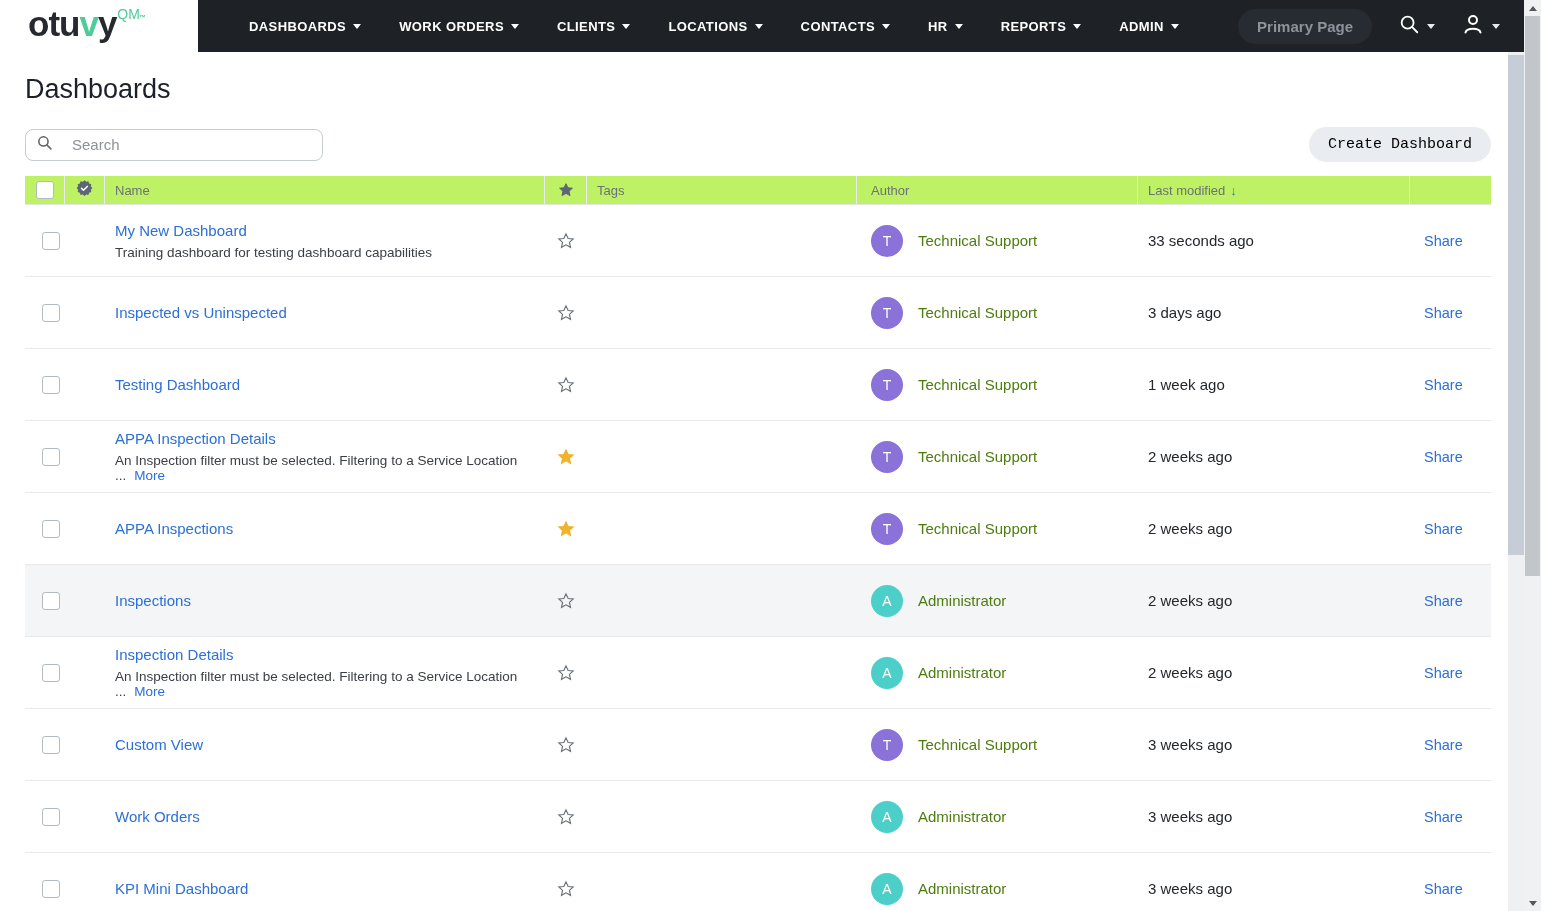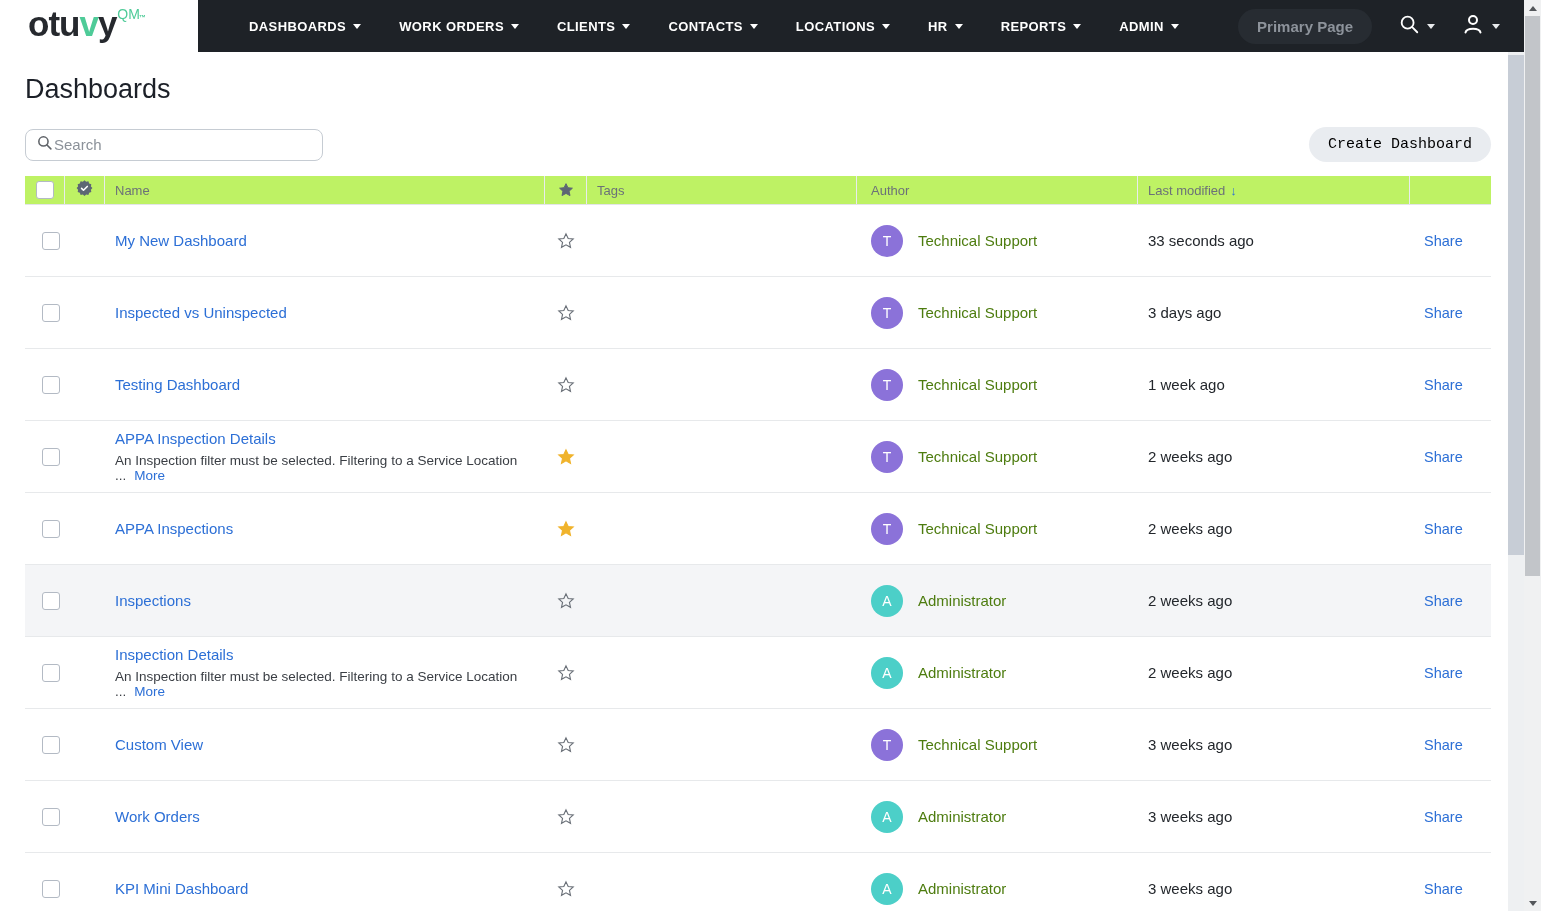--- a/index.html
+++ b/index.html
@@ -27,21 +27,21 @@
   .icon-group { display:flex; align-items:center; gap:7px; cursor:pointer; }
   .icon-group .caret { border-top-color:#e8eaec; }
 
   
   .content { padding:0 0 0 25px; }
   .page-title { font-size:27px; font-weight:500; color:#1c2028; margin-top:22px; }
   .toolbar { margin-top:22px; width:1466px; display:flex; align-items:center; justify-content:space-between; }
   .search-box { display:flex; align-items:center; width:298px; height:32px;
                 border:1px solid #c6ccd3; border-radius:8px; padding:0 10px; background:#fff; }
   .search-box input { border:none; outline:none; font-size:15px; color:#333;
-                      font-family:"Liberation Sans", sans-serif; width:100%; margin-left:1px; }
+                      font-family:"Liberation Sans", sans-serif; width:100%; margin-left:19px; }
   .search-box input::placeholder { color:#8b9199; }
   .create-btn { background:#e9ecf0; border:none; border-radius:18px; padding:9px 19px;
                 font-size:15px; color:#000000; cursor:pointer; font-family:Liberation Mono, monospace; }
 
   
   .tbl { width:1466px; margin-top:14px; }
   .thead { display:grid; grid-template-columns:40px 40px 440px 42px 270px 281px 272px auto;
            background:#bef264; height:29px; align-items:center; border-bottom:1px solid #e3e5e8; }
   .thead > div { height:100%; display:flex; align-items:center; border-right:1px solid #e9ebee;
                  color:#6b7178; font-size:13px; }
@@ -101,25 +101,25 @@
         </div>
       <div class="nav-item">
           <span>WORK ORDERS</span>
           <span class="caret"></span>
         </div>
       <div class="nav-item">
           <span>CLIENTS</span>
           <span class="caret"></span>
         </div>
       <div class="nav-item">
+          <span>LOCATIONS</span>
+          <span class="caret"></span>
+        </div>
+      <div class="nav-item">
           <span>CONTACTS</span>
-          <span class="caret"></span>
-        </div>
-      <div class="nav-item">
-          <span>LOCATIONS</span>
           <span class="caret"></span>
         </div>
       <div class="nav-item">
           <span>HR</span>
           <span class="caret"></span>
         </div>
       <div class="nav-item">
           <span>REPORTS</span>
           <span class="caret"></span>
         </div>
@@ -200,20 +200,21 @@
       <div></div>
     </div>
     <div id="table-body">
   <div class="trow">
     <div class="center" style="display:flex;">
             <span class="checkbox"></span>
           </div>
     <div></div>
     <div class="name-cell">
       <div><a class="name-link">My New Dashboard</a></div>
+      <div class="desc-line"><span>Training dashboard for testing dashboard capabilities</span></div>
     </div>
     <div class="star-cell">
             <span class="star-icon">
       <svg width="18" height="18" viewBox="0 0 24 24">
                 <path d="M12 2.5l2.9 6.1 6.7.7-5 4.5 1.4 6.6L12 17.1 6 20.4l1.4-6.6-5-4.5 6.7-.7z"></path>
               </svg>
     </span>
           </div>
     <div></div>
     <div class="author-cell">

